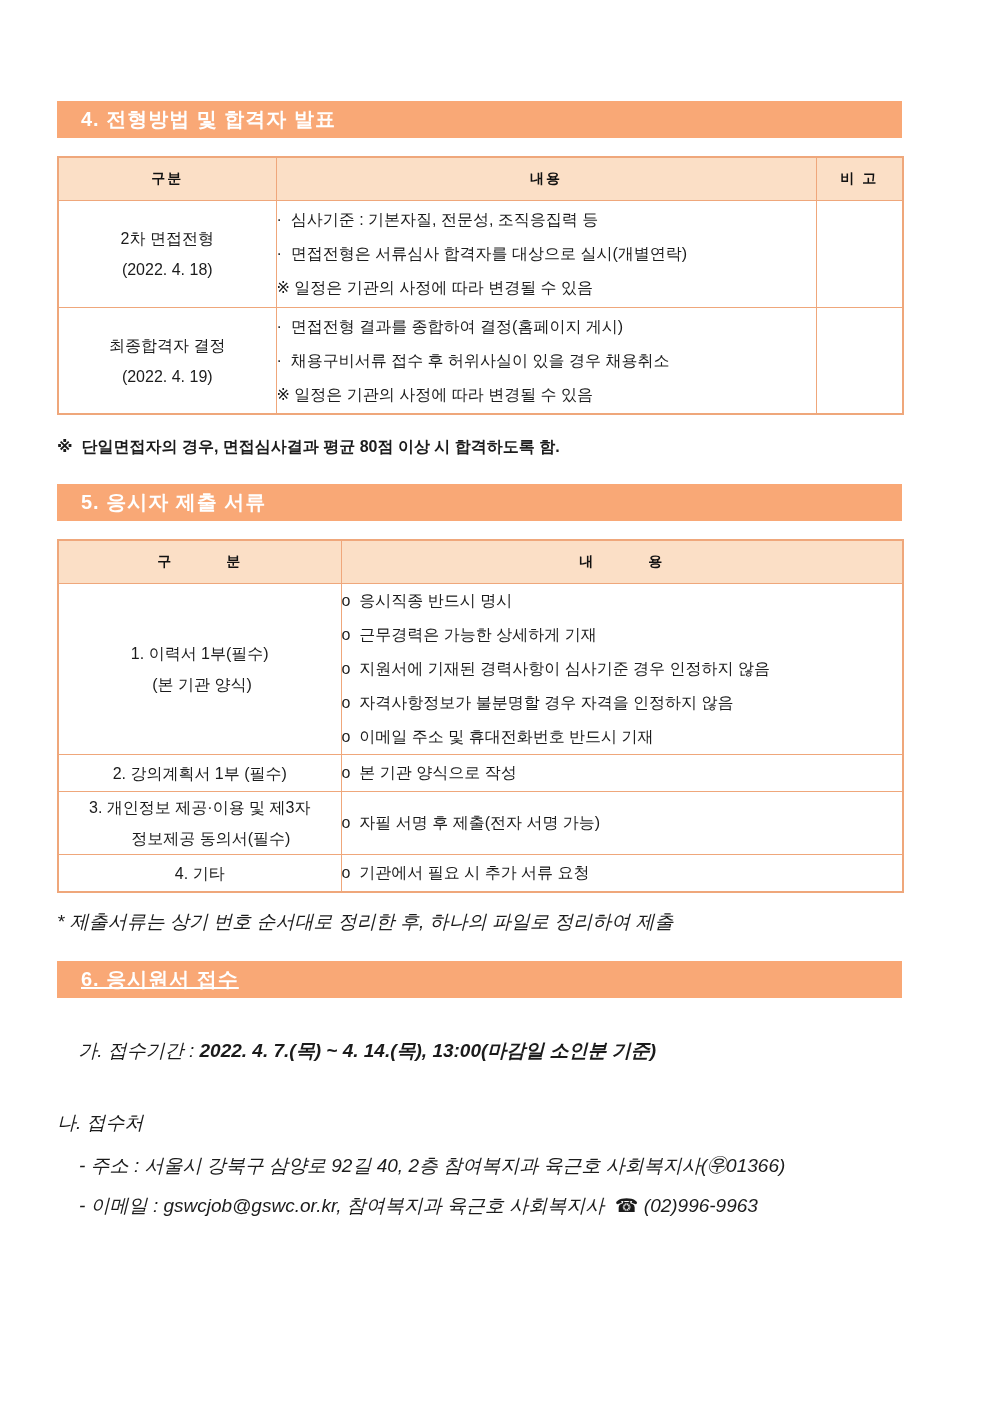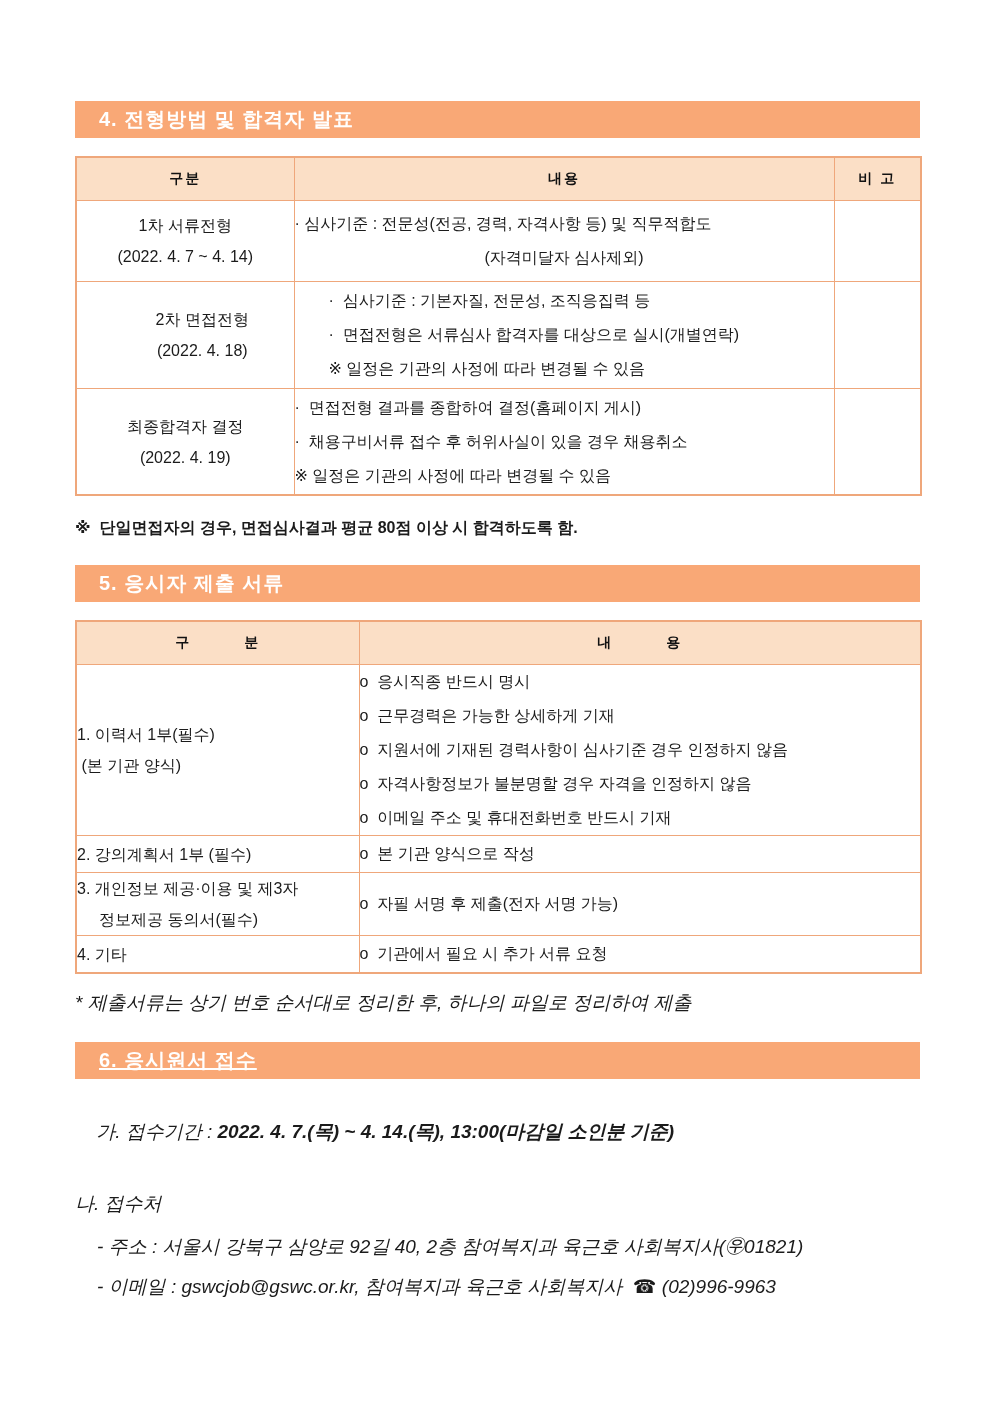--- a/index.html
+++ b/index.html
@@ -2,44 +2,44 @@
 <html lang="ko"><head>
 <meta charset="utf-8">
 <style>
   html,body{margin:0;padding:0;background:#ffffff;}
   body{
     width:992px;min-height:1403px;
     font-family:"Liberation Sans","DejaVu Sans",sans-serif;
     color:#1b1b1b;font-size:16px;
     position:relative;
   }
-  .doc{width:845px;margin-left:75px;padding-top:101px;}
+  .doc{width:845px;margin-left:57px;padding-top:101px;}
   
   .band{
     background:#F9A876;color:#ffffff;font-weight:700;
     font-size:20px;height:37px;line-height:37px;
     padding-left:24px;letter-spacing:1px;
   }
   
   table{border-collapse:collapse;table-layout:fixed;width:845px;}
   .tbl{border:2px solid #EFA77B;}
   .tbl th,.tbl td{border:1px solid #EFA77B;vertical-align:middle;padding:0;}
   .tbl th{
     background:#FBDFC6;font-weight:700;font-size:14px;color:#111;
     height:42px;text-align:center;letter-spacing:2px;white-space:pre;
   }
   .cell-center{text-align:center;line-height:31px;}
   .cell-lines{padding:7px 6px 7px 12px;}
   .cell-lines .ln{line-height:34px;white-space:pre;}
   .cell-lines .ln-center{text-align:center;}
-  .cat-left{padding:6px 4px 6px 14px;}
+  .cat-left{padding:6px 4px 6px 14px;text-align:center;}
   .cat-left .ln{line-height:31px;white-space:pre;}
   .cat-left .ln-indent{padding-left:22px;}
   .t1-r1 td{height:80px;}
-  .t1-r2 td{height:106px;padding-left:34px;}
+  .t1-r2 td{height:106px;}
   .t1-r3 td{height:105px;}
   .t2-r1 td{height:164px;}
   .t2-r2 td{height:36px;}
   .t2-r3 td{height:60px;}
   .t2-r4 td{height:36px;}
   
   .note{white-space:pre-wrap;}
   .fn{margin-top:22px;margin-bottom:26px;font-size:16px;font-weight:bold;}
   .note1{margin-top:16px;}
   .note2{margin-top:10px;font-weight:700;text-decoration:underline;text-underline-offset:4px;}
@@ -65,31 +65,20 @@
     <colgroup>
         <col style="width:218px">
         <col style="width:540px">
         <col style="width:87px">
       </colgroup>
     <tbody>
         <tr>
       <th>구분</th>
       <th>내용</th>
       <th>비 고</th>
-    </tr>
-    <tr class="t1-r1">
-      <td class="cell-center">
-        <div class="ln">1차 서류전형</div>
-        <div class="ln">(2022. 4. 7 ~ 4. 14)</div>
-      </td>
-      <td class="cell-lines">
-        <div class="ln">· 심사기준 : 전문성(전공, 경력, 자격사항 등) 및 직무적합도</div>
-        <div class="ln ln-center">(자격미달자 심사제외)</div>
-      </td>
-      <td></td>
     </tr>
     <tr class="t1-r2">
       <td class="cell-center">
         <div class="ln">2차 면접전형</div>
         <div class="ln">(2022. 4. 18)</div>
       </td>
       <td class="cell-lines">
         <div class="ln">·  심사기준 : 기본자질, 전문성, 조직응집력 등</div>
         <div class="ln">·  면접전형은 서류심사 합격자를 대상으로 실시(개별연락)</div>
         <div class="ln">※ 일정은 기관의 사정에 따라 변경될 수 있음</div>
@@ -174,17 +163,17 @@
     <span>6. 응시원서 접수</span>
   </div>
 
   <div class="line ln-ga">
     <span>가. 접수기간 : </span><span class="bold">2022. 4. 7.(목) ~ 4. 14.(목), 13:00(마감일 소인분 기준)</span>
   </div>
 
   <div class="line ln-na">나. 접수처</div>
 
 
-  <div class="line ln-dash">- 주소 : 서울시 강북구 삼양로 92길 40, 2층 참여복지과 육근호 사회복지사(㉾01821)</div>
+  <div class="line ln-dash">- 주소 : 서울시 강북구 삼양로 92길 40, 2층 참여복지과 육근호 사회복지사(㉾01366)</div>
 
   <div class="line ln-dash">- 이메일 : gswcjob@gswc.or.kr, 참여복지과 육근호 사회복지사  ☎ (02)996-9963</div>
 
 </div>
 
 </body></html>

